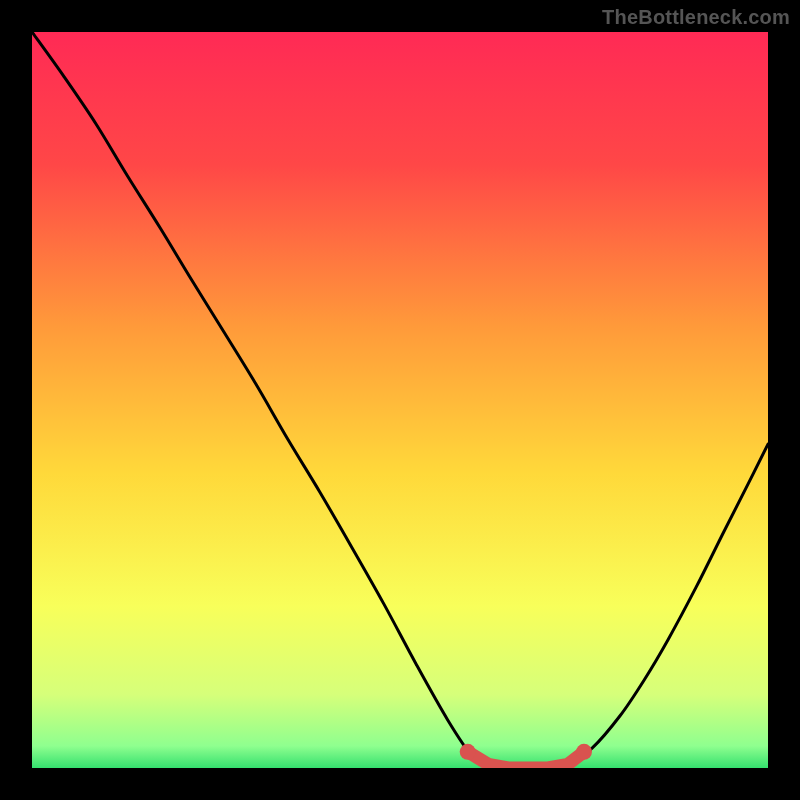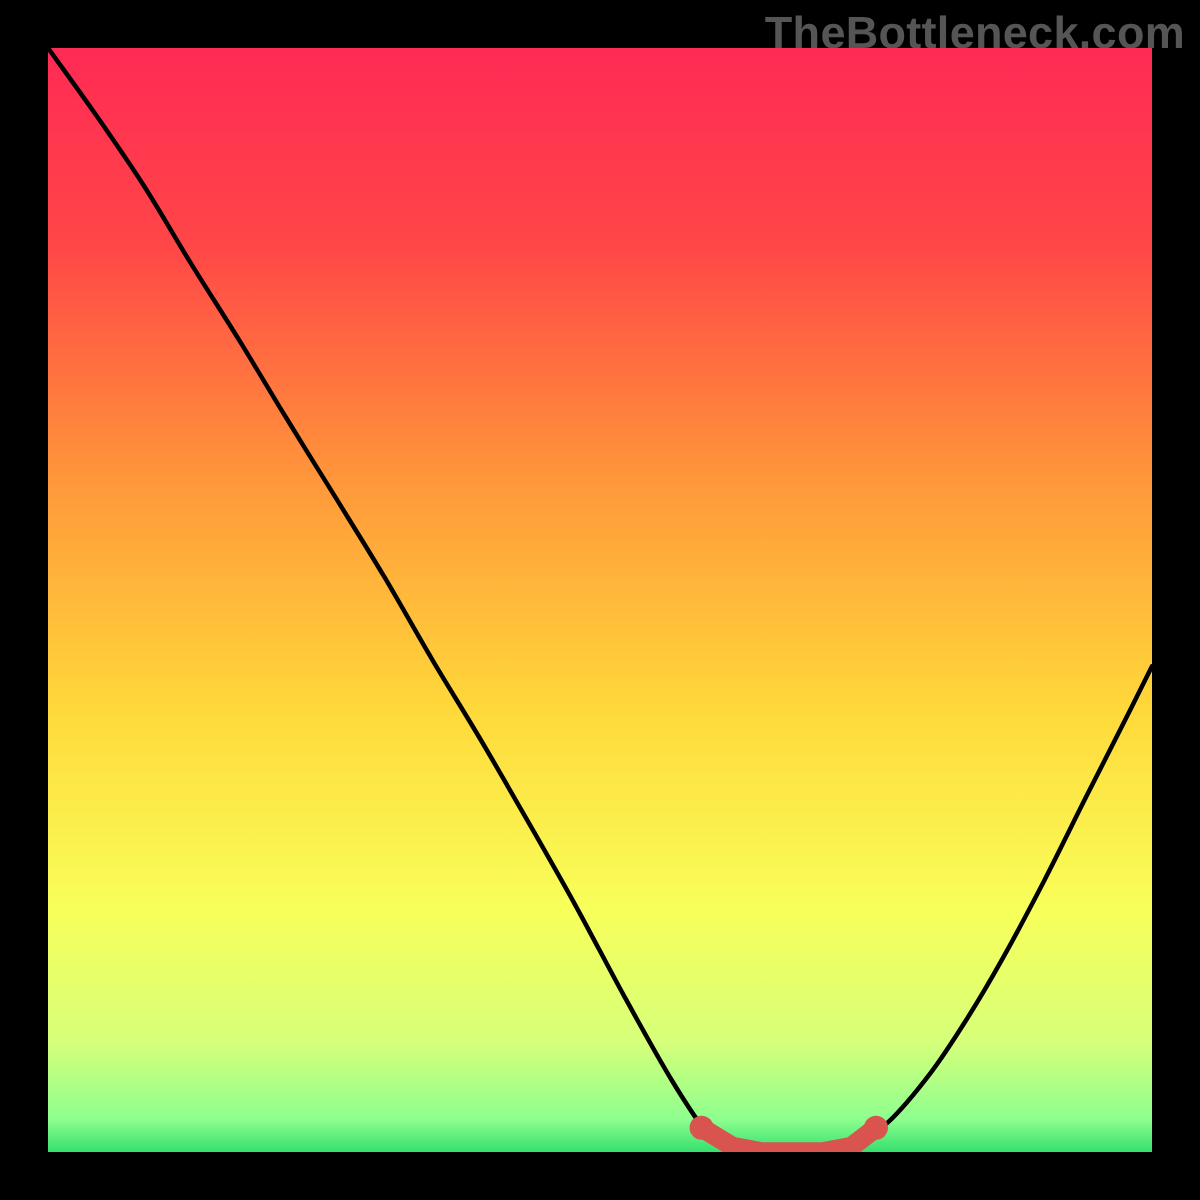--- a/index.html
+++ b/index.html
@@ -15,21 +15,21 @@
     left: 32px;
     top: 32px;
     width: 736px;
     height: 736px;
   }
   .watermark {
     position: absolute;
     top: 6px;
     right: 10px;
     font-family: Arial, Helvetica, sans-serif;
-    font-size: 30px;
+    font-size: 20px;
     font-weight: bold;
     color: #555;
     letter-spacing: 0.2px;
   }
   svg { display: block; }
 </style>
 </head>
 <body>
 
 <div class="stage">

